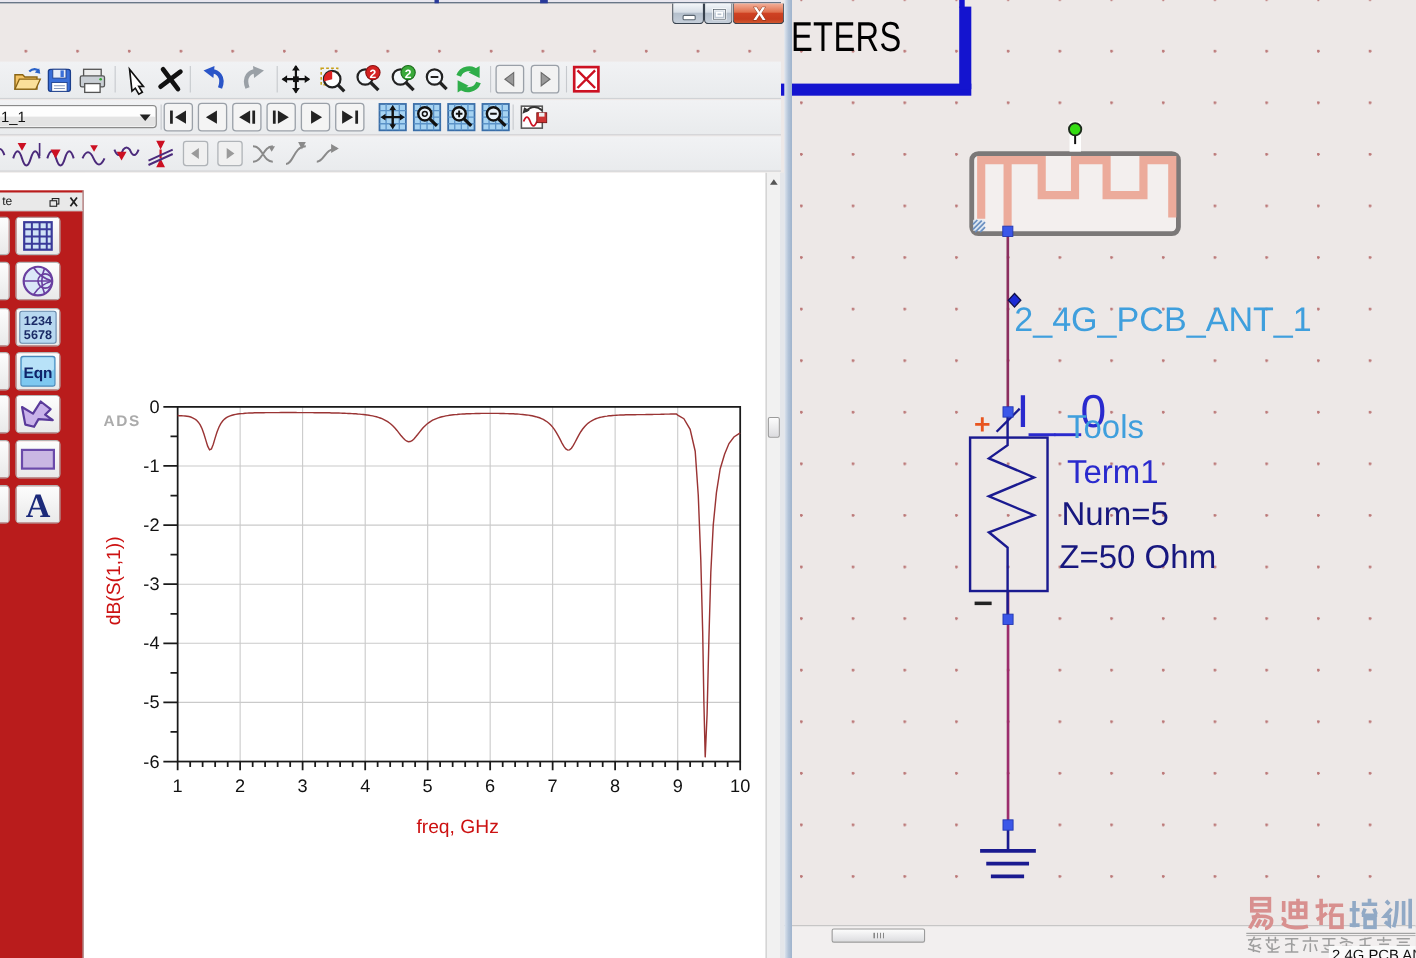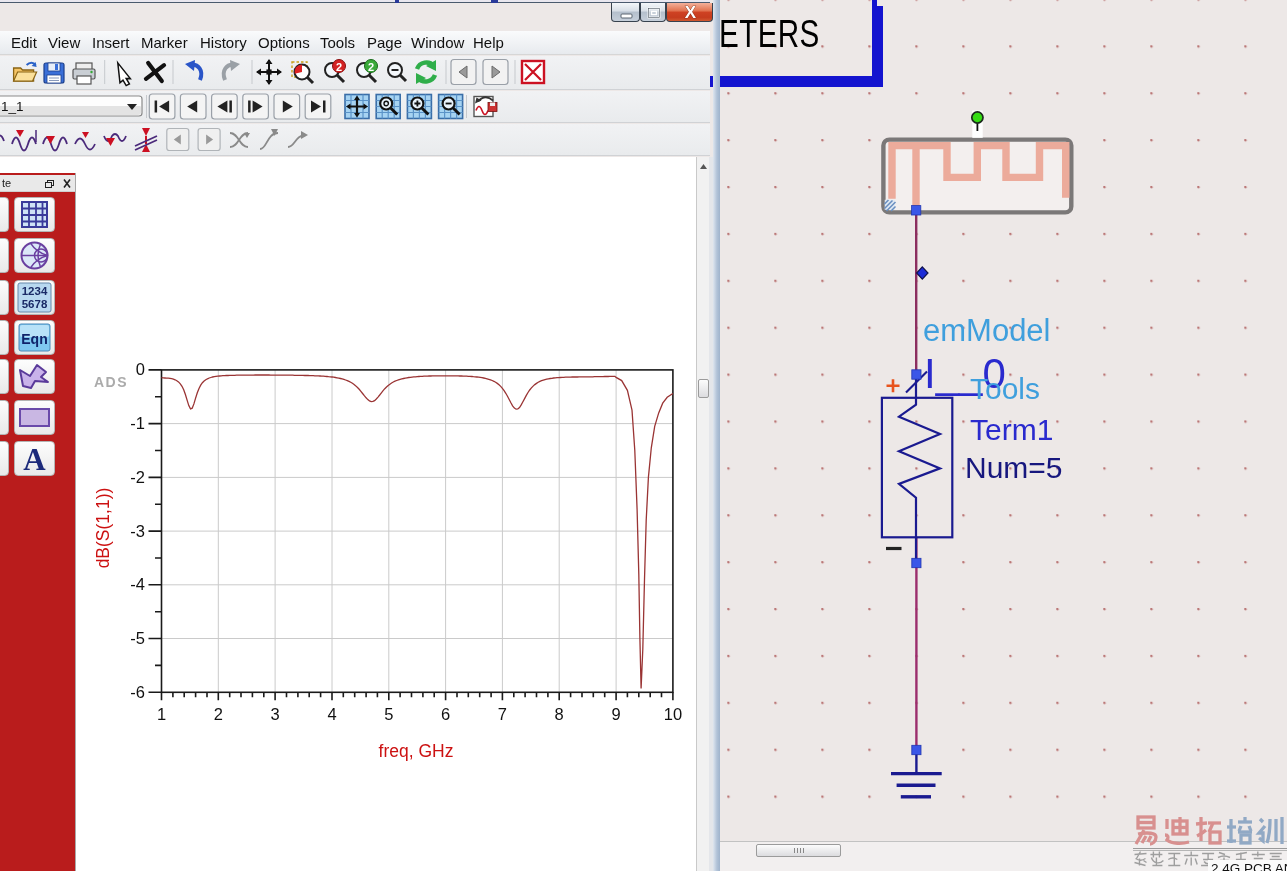--- a/index.html
+++ b/index.html
@@ -68,25 +68,26 @@
 <line x1="891" y1="773.6" x2="941.7" y2="773.6" stroke="#1a1a90" stroke-width="3.4"></line>
 <line x1="896.6" y1="785.2" x2="935.5" y2="785.2" stroke="#1a1a90" stroke-width="3.4"></line>
 <line x1="900.8" y1="796.8" x2="931" y2="796.8" stroke="#1a1a90" stroke-width="3.4"></line>
 <rect x="911.6" y="205.6" width="9.2" height="9.4" fill="#3b57e8" stroke="#2236b0" stroke-width="0.8"></rect>
 <rect x="911.8" y="369.8" width="9.2" height="9.4" fill="#3b57e8" stroke="#2236b0" stroke-width="0.8"></rect>
 <rect x="911.8" y="558.3" width="9.2" height="9.4" fill="#3b57e8" stroke="#2236b0" stroke-width="0.8"></rect>
 <rect x="911.8" y="745.3" width="9.2" height="9.4" fill="#3b57e8" stroke="#2236b0" stroke-width="0.8"></rect>
 <path d="M922.3 266.8 L928 273 L922.3 279.2 L916.6 273 Z" fill="#1c2bd6" stroke="#10124a" stroke-width="1.2"></path>
     </svg>
 
-  <div class="schlabel" style="left:923px;top:313px;font-size:31px;color:#3f9fdd">emModel</div>
+  <div class="schlabel" style="left:922px;top:273px;font-size:31px;color:#3f9fdd">2_4G_PCB_ANT_1</div>
   <div class="schlabel" style="left:924px;top:350px;font-size:42px;color:#2a2ace">I__0</div>
   <div class="schlabel" style="left:970px;top:372px;font-size:30px;color:#3f9fdd">Tools</div>
   <div class="schlabel" style="left:970px;top:413px;font-size:30px;color:#2a2ace">Term1</div>
   <div class="schlabel" style="left:965px;top:451px;font-size:30px;color:#17177e">Num=5</div>
+  <div class="schlabel" style="left:963px;top:490px;font-size:30px;color:#17177e">Z=50 Ohm</div>
 
   <div class="abs" style="left:705px;top:841px;width:582px;height:1.5px;background:#c2c2c2"></div>
   <div class="abs" style="left:705px;top:842px;width:582px;height:29px;background:#f2efef"></div>
   <div class="thumb" style="left:756px;top:844px;width:85px;height:13px"></div>
   <div class="abs" style="left:794px;top:848px;width:10px;height:5px;background:repeating-linear-gradient(to right,#888 0,#888 1px,transparent 1px,transparent 3px)"></div>
 
   <div class="abs" style="left:1133px;top:847.5px;width:154px;height:1.5px;background:#9a9a9a"></div>
   <div class="abs" style="left:1133px;top:850px;width:154px;height:1px;background:#b5b5b5"></div>
   <svg class="abs" style="left:0;top:0" width="1287" height="871" pointer-events="none">
       <g stroke="#d8908f" stroke-width="3.3" fill="none">
@@ -144,32 +145,20 @@
         <rect x="9" y="11" width="11" height="4" rx="1" fill="#fff" stroke="#5a6570" stroke-width="1"></rect>
       </svg></div>
   <div class="wbtn" id="b-res"><svg width="26" height="19">
         <rect x="7.5" y="5.5" width="11" height="9" fill="none" stroke="#fff" stroke-width="1.8"></rect>
         <rect x="10.5" y="8.5" width="5" height="3" fill="none" stroke="#fff" stroke-width="1.5"></rect>
         <rect x="7.5" y="5.5" width="11" height="9" fill="none" stroke="#46525e" stroke-width="0.6"></rect>
       </svg></div>
   <div class="wbtn" id="b-cls"><svg width="47" height="19">
         <text x="23.5" y="15" text-anchor="middle" font-family="Liberation Sans" font-size="17" font-weight="bold" fill="#fff" stroke="#7a2a10" stroke-width="0.7" paint-order="stroke">X</text>
       </svg></div>
-  <div id="menubar">
-    <span style="left:11px">Edit</span>
-      <span style="left:48px">View</span>
-      <span style="left:92px">Insert</span>
-      <span style="left:141px">Marker</span>
-      <span style="left:200px">History</span>
-      <span style="left:258px">Options</span>
-      <span style="left:320px">Tools</span>
-      <span style="left:367px">Page</span>
-      <span style="left:411px">Window</span>
-      <span style="left:473px">Help</span>
-  </div>
   <div class="tbar" id="tb1"><svg width="710" height="33" id="tb1svg">
         <g transform="translate(24.6,17)">
           <path d="M-11 8 L-11 -5 L-4 -5 L-2 -3 L9 -3 L9 8 Z" fill="#f5c465" stroke="#8a6414" stroke-width="1.3"></path>
           <path d="M-11 8 L-7 -1 L12 -1 L8 8 Z" fill="#fbe09a" stroke="#8a6414" stroke-width="1.2"></path>
           <path d="M2 -8 C5 -11 9 -11 11 -8" fill="none" stroke="#2a62c8" stroke-width="2"></path>
           <path d="M11 -11 L12 -6 L7 -7 Z" fill="#2a62c8"></path>
         </g>
 <g transform="translate(54,17)">
           <rect x="-10" y="-10" width="20" height="20" rx="2" fill="#3a6fd8" stroke="#1c3f8c" stroke-width="1.2"></rect>
           <rect x="-6" y="-10" width="12" height="8" fill="#e8eef8" stroke="#1c3f8c" stroke-width="0.8"></rect>

